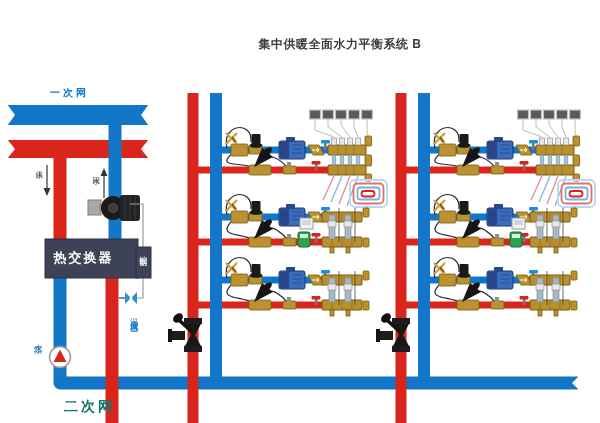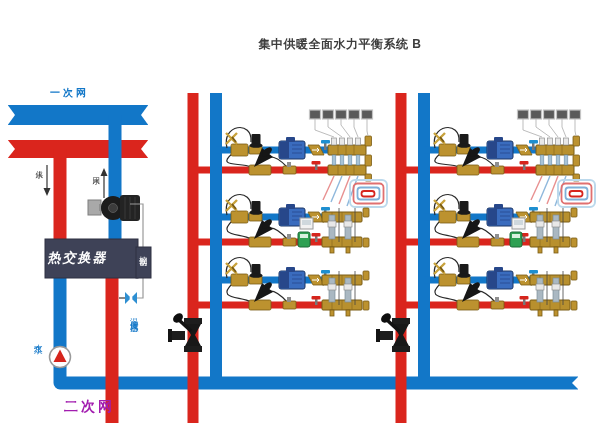--- a/index.html
+++ b/index.html
@@ -3,22 +3,22 @@
 <meta charset="utf-8">
 <style>
   html,body{margin:0;padding:0;background:#fff;}
   .stage{position:relative;width:600px;height:423px;background:#fff;overflow:hidden;
          font-family:"Liberation Sans",sans-serif;margin-top:32px;}
   .stage svg{position:absolute;left:0;top:0;}
   .lbl{position:absolute;white-space:nowrap;line-height:1.15;}
   .vtext{writing-mode:vertical-rl;text-orientation:upright;}
   .title{left:170px;top:6px;width:340px;text-align:center;font-size:12px;font-weight:600;color:#3c3c3c;letter-spacing:.5px;}
   .lbl-primary{left:50px;top:55px;font-size:10px;font-weight:bold;color:#1277c8;letter-spacing:3px;}
-  .lbl-secondary{left:64px;top:366px;font-size:14px;font-weight:bold;color:#a21caf;letter-spacing:3px;text-align:right;}
-  .lbl-hx{left:31px;top:219px;width:93px;text-align:center;font-size:13px;font-weight:bold;color:#fff;letter-spacing:2px;font-style:italic;}
+  .lbl-secondary{left:64px;top:366px;font-size:14px;font-weight:bold;color:#0f766e;letter-spacing:3px;text-align:right;}
+  .lbl-hx{left:37px;top:219px;width:93px;text-align:center;font-size:13px;font-weight:bold;color:#fff;letter-spacing:2px;}
   .lbl-ctrl{left:138px;top:218px;font-size:8px;color:#fff;letter-spacing:1px;}
   .lbl-sensor{left:129px;top:279px;font-size:8.5px;color:#1277c8;letter-spacing:1.5px;}
   .lbl-pump{left:33px;top:305px;font-size:9px;color:#1277c8;letter-spacing:1px;}
   .lbl-supply{left:34px;top:133px;font-size:7.5px;color:#444;}
   .lbl-return{left:91px;top:139px;font-size:7.5px;color:#444;}
   .brass{fill:#bc922f;stroke:#7a5c14;stroke-width:.8;}
   .brass2{fill:#b8902e;stroke:#7a5c14;stroke-width:1;}
   .cap{fill:none;stroke:#2a2a2a;stroke-width:1.2;}
   .wire{fill:none;stroke:#bdbdbd;stroke-width:1;}
   .ctl{fill:none;stroke:#9a9a9a;stroke-width:1.2;}

